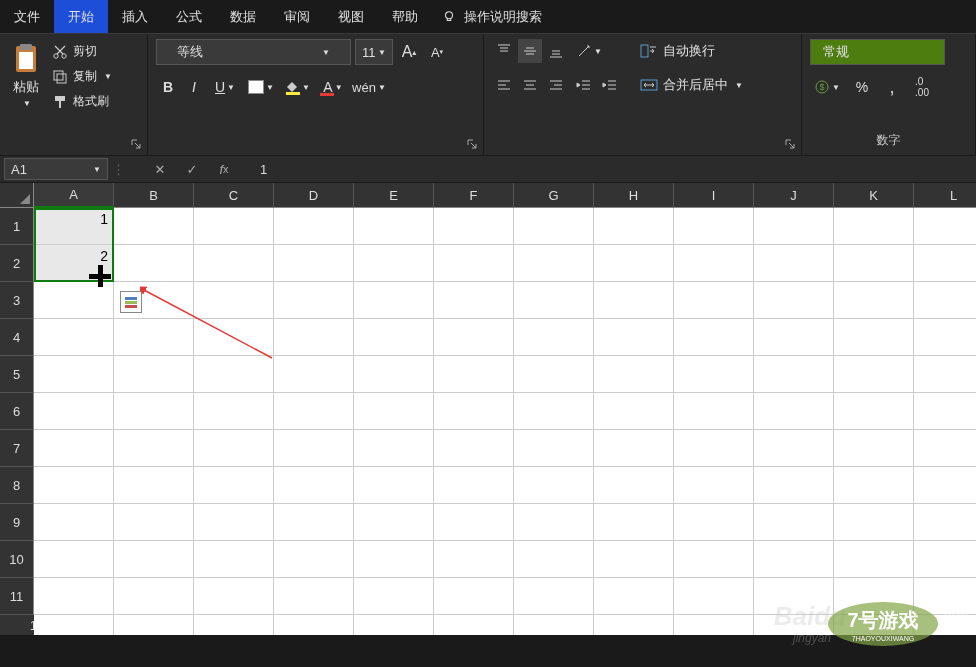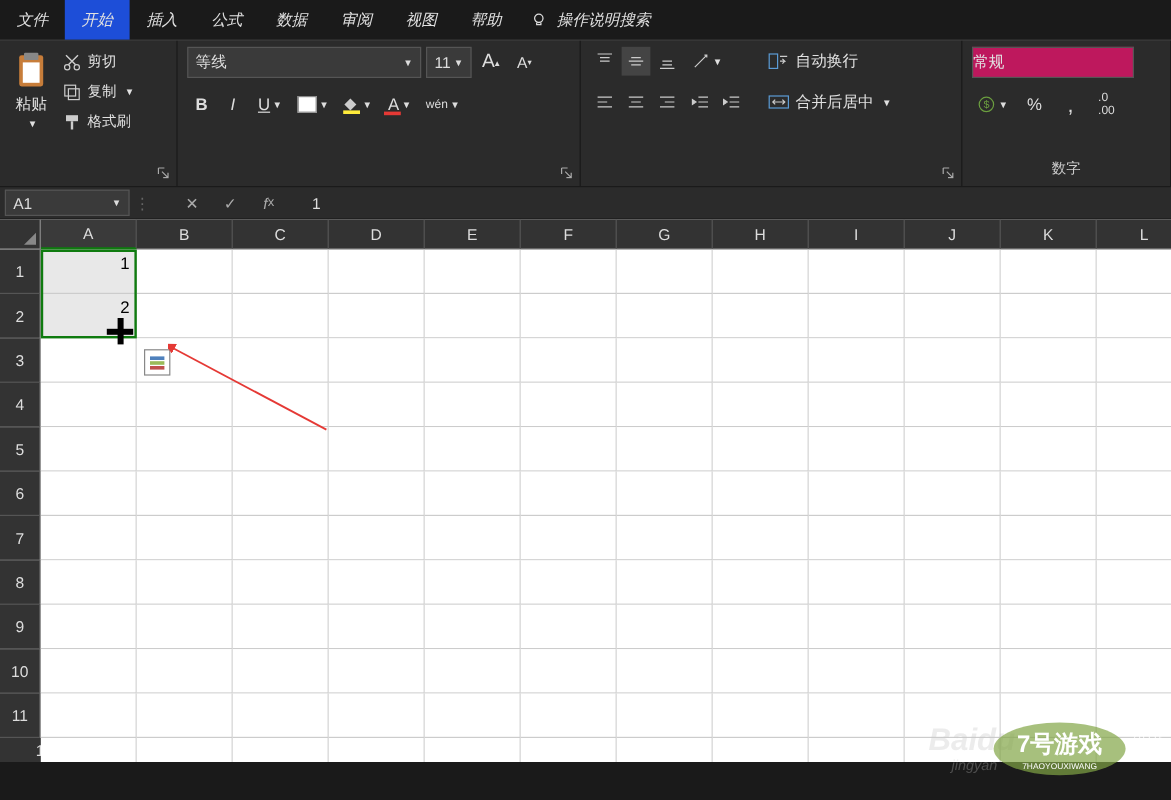--- a/index.html
+++ b/index.html
@@ -1,19 +1,19 @@
 <!DOCTYPE html>
 <html><head>
 <meta charset="utf-8">
 <style>
 * { margin: 0; padding: 0; box-sizing: border-box; font-family: "Microsoft YaHei", sans-serif; }
 body { width: 976px; height: 667px; background: #1a1a1a; color: #e0e0e0; font-size: 13px; overflow: hidden; position: relative; }
 
 
-.menubar { display: flex; background: #1a1a1a; height: 33px; align-items: stretch; font-style: italic; }
+.menubar { display: flex; background: #1a1a1a; height: 33px; align-items: stretch; }
 .menu-item { padding: 8px 14px; color: #e0e0e0; cursor: pointer; display: flex; align-items: center; }
 .menu-item.active { background: #1d4ed8; }
 .search-box { display: flex; align-items: center; gap: 8px; padding: 0 10px; }
 .bulb-icon { width: 14px; height: 14px; }
 
 
 .ribbon { display: flex; background: #2b2b2b; height: 122px; border-top: 1px solid #3a3a3a; }
 .ribbon-group { display: flex; flex-direction: column; justify-content: space-between; padding: 5px 8px 3px; border-right: 1px solid #1a1a1a; position: relative; }
 .ribbon-group-content { display: flex; gap: 4px; flex: 1; }
 .ribbon-group-label { text-align: center; font-size: 12px; color: #ccc; padding: 3px 0; }
@@ -21,34 +21,34 @@
 
 
 .paste-btn { display: flex; flex-direction: column; align-items: center; gap: 3px; padding: 4px; }
 .paste-icon { width: 28px; height: 32px; }
 .clipboard-small { display: flex; flex-direction: column; gap: 4px; padding: 2px 0; }
 .small-btn { display: flex; align-items: center; gap: 5px; padding: 2px 4px; font-size: 12px; }
 .small-icon { width: 16px; height: 16px; }
 
 
 .font-top { display: flex; gap: 4px; align-items: center; }
-.font-name { width: 195px; height: 26px; background: #3a3a3a; border: 1px solid #555; padding: 3px 6px; color: #ddd; display: flex; align-items: center; justify-content: space-between; }
+.font-name { width: 195px; height: 26px; background: #3a3a3a; border: 1px solid #555; padding: 3px 20px; color: #ddd; display: flex; align-items: center; justify-content: space-between; }
 .font-size { width: 38px; height: 26px; background: #3a3a3a; border: 1px solid #555; padding: 3px 6px; color: #ddd; display: flex; align-items: center; justify-content: space-between; }
 .font-bottom { display: flex; gap: 2px; align-items: center; margin-top: 10px; }
 .fbtn { width: 24px; height: 24px; display: flex; align-items: center; justify-content: center; font-size: 14px; color: #ddd; }
 .fbtn.wide { width: 34px; position: relative; }
 .dd-arrow { font-size: 8px; margin-left: 2px; }
 .col-block { width: 16px; height: 14px; border: 1px solid #888; }
 
 
 .align-col { display: flex; flex-direction: column; gap: 10px; }
 .align-row { display: flex; gap: 2px; }
 .abtn { width: 24px; height: 24px; display: flex; align-items: center; justify-content: center; }
 .wide-btn { display: flex; align-items: center; gap: 5px; padding: 3px 6px; }
-.number-format { width: 135px; height: 26px; background: #be185d; border: 1px solid #555; padding: 3px 0; display: flex; align-items: center; }
+.number-format { width: 135px; height: 26px; background: #4d7c0f; border: 1px solid #555; padding: 3px 12px; display: flex; align-items: center; }
 .num-row { display: flex; gap: 6px; margin-top: 10px; }
 
 
 .formula-row { display: flex; height: 28px; background: #2b2b2b; border-top: 1px solid #1a1a1a; border-bottom: 1px solid #1a1a1a; align-items: center; }
 .name-box { width: 104px; background: #3a3a3a; border: 1px solid #555; height: 22px; margin: 0 4px; padding: 2px 6px; display: flex; align-items: center; justify-content: space-between; color: #ddd; }
 .fx-btns { display: flex; gap: 0; margin-left: 28px; }
 .fx-btn { width: 32px; height: 22px; display: flex; align-items: center; justify-content: center; color: #aaa; }
 .formula-val { padding: 0 20px; color: #ddd; }
 
 
@@ -192,21 +192,21 @@
               <rect x="2" y="13" width="14" height="3" fill="#ffeb3b"></rect>
             </svg>
             <span class="dd-arrow">▼</span>
           </div>
         <div class="fbtn wide">
             <span style="color:#ddd">A</span>
             <div style="position:absolute;bottom:3px;left:4px;width:14px;height:3px;background:#e53935"></div>
             <span class="dd-arrow">▼</span>
           </div>
         <div class="fbtn wide">
-            <span style="font-size:10px">wén</span>
+            <span style="font-size:13px">wén</span>
             <span class="dd-arrow">▼</span>
           </div>
       </div>
     </div>
     <svg class="launcher" viewBox="0 0 10 10">
         <path d="M1 1 h5 M1 1 v5 M4 4 l5 5 M9 5 v4 h-4" stroke="#aaa" fill="none"></path>
       </svg>
   </div>
 
   <div class="ribbon-group" style="width:318px">

